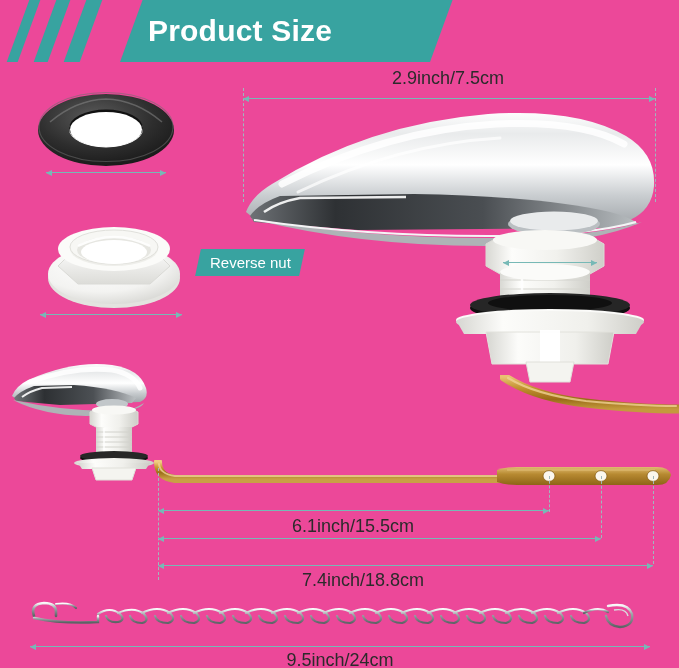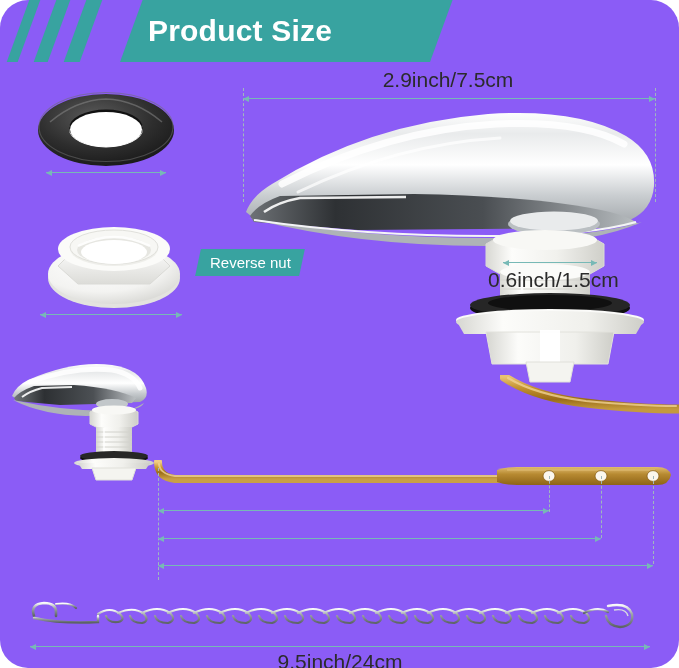--- a/index.html
+++ b/index.html
@@ -2,21 +2,21 @@
 <html style="--teal: #38a3a0; --dimteal: #77b9b6;"><head>
 <meta charset="utf-8">
 <style>
   * { box-sizing: border-box; margin: 0; padding: 0; }
   html, body {
     width: 679px; height: 668px;
     background: #ffffff;
     font-family: "Liberation Sans", sans-serif;
     overflow: hidden;
   }
-  #page { position: relative; width: 679px; height: 668px; background:#8b5cf6;border-radius:28px; }
+  #page { position: relative; width: 679px; height: 668px; background:#ec4899; }
 
   
   #banner { position: absolute; left:0; top:0; width:679px; height:62px; }
   .stripe {
     position: absolute; top: 0; height: 62px;
     background: var(--teal);
     transform: skewX(-20deg);
   }
   #banner-block {
     position: absolute; top:0; left: 120px; height:62px; width: 310px;
@@ -30,21 +30,21 @@
     color: #ffffff;
     font-size: 30px; font-weight: bold;
     letter-spacing: .2px;
     white-space: nowrap;
     z-index: 5;
   }
 
   
   .dim-label {
     position: absolute;
-    font-size: 21px;
+    font-size: 18px;
     color: #2b2b2b;
     white-space: nowrap;
     text-align: center;
   }
   .dim-line {           
     position: absolute;
     height: 1px;
     background: var(--dimteal);
   }
   .dim-line::before, .dim-line::after {
@@ -198,21 +198,20 @@
           <path d="M262 243 L352 243"></path>
       </g>
       <g stroke="#ffffff" stroke-width="2.4" opacity=".85">
         <path d="M284 176 L284 248"></path>
       </g>
       <ellipse cx="307" cy="172" rx="45" ry="8" fill="#fbfbf9"></ellipse>
     </g>
   </svg>
 
   <div class="dim-line" style="left:503px; top:262px; width:94px;"></div>
-  <div class="dim-label" style="left:488px; top:268px; width:124px;">0.6inch/1.5cm</div>
 
   <svg class="part" style="left:440px; top:286px;" width="220" height="110" viewBox="0 0 220 110">
     <defs>
       <linearGradient id="flangeG" x1="0" y1="0" x2="1" y2="0">
         <stop offset="0%" stop-color="#d6d6d1"></stop>
         <stop offset="25%" stop-color="#fcfcfa"></stop>
         <stop offset="70%" stop-color="#f0f0ec"></stop>
         <stop offset="100%" stop-color="#cecec8"></stop>
       </linearGradient>
     </defs>
@@ -324,24 +323,26 @@
       <ellipse cx="508" cy="16" rx="6" ry="5.4"></ellipse>
     </g>
   </svg>
 
   <div class="ext" style="left:158px; top:468px; height:112px;"></div>
   <div class="ext" style="left:549px; top:476px; height:36px;"></div>
   <div class="ext" style="left:601px; top:476px; height:62px;"></div>
   <div class="ext" style="left:653px; top:476px; height:88px;"></div>
 
   <div class="dim-line" style="left:158px; top:510px; width:391px;"></div>
+  <div class="dim-label" style="left:258px; top:516px; width:190px;">6.1inch/15.5cm</div>
 
   <div class="dim-line" style="left:158px; top:538px; width:443px;"></div>
 
   <div class="dim-line" style="left:158px; top:565px; width:495px;"></div>
+  <div class="dim-label" style="left:268px; top:570px; width:190px;">7.4inch/18.8cm</div>
 
   <svg class="part" style="left:22px; top:592px;" width="640" height="42" viewBox="0 0 640 42">
     <defs>
       <linearGradient id="steel" x1="0" y1="0" x2="0" y2="1">
         <stop offset="0%" stop-color="#fafbfb"></stop>
         <stop offset="40%" stop-color="#9fa5a9"></stop>
         <stop offset="100%" stop-color="#5d6366"></stop>
       </linearGradient>
     </defs>
 

